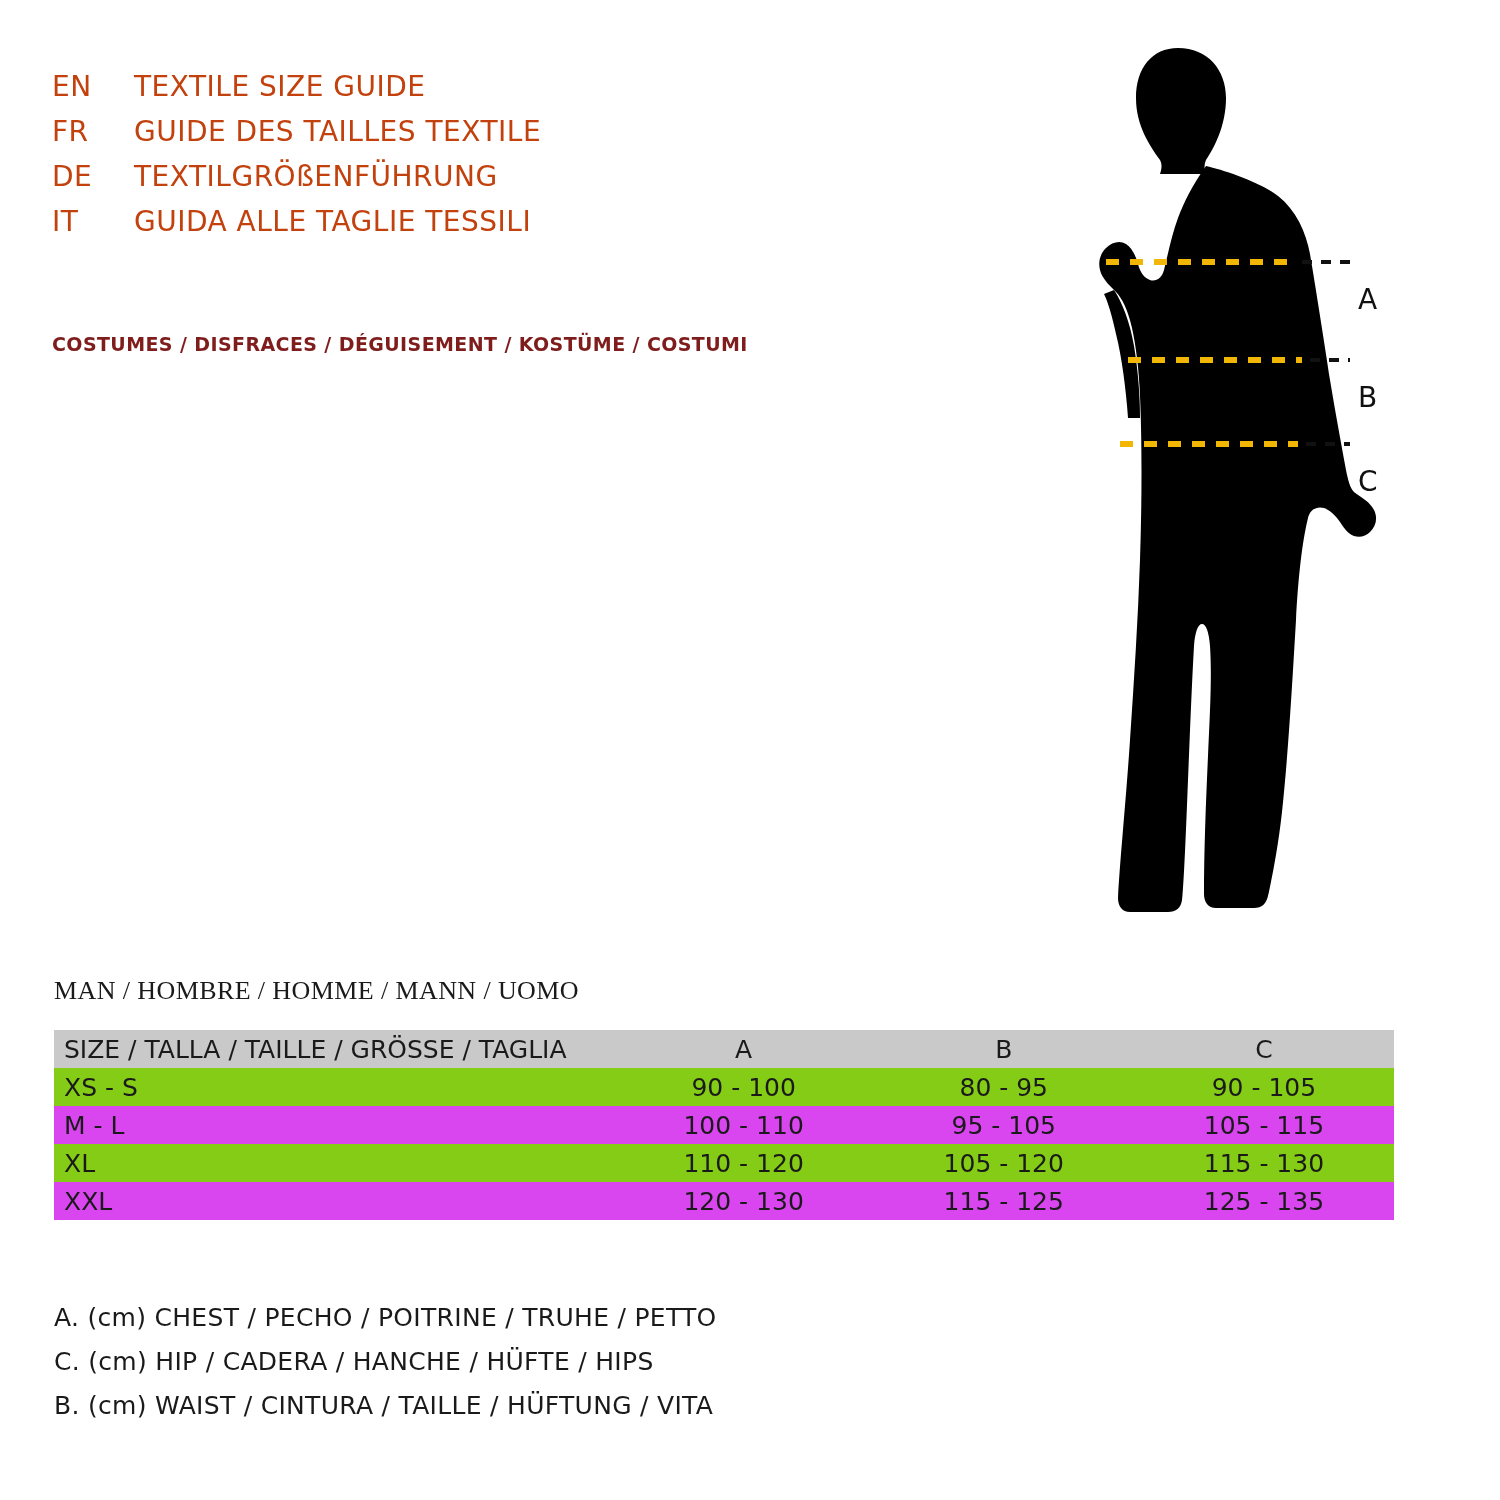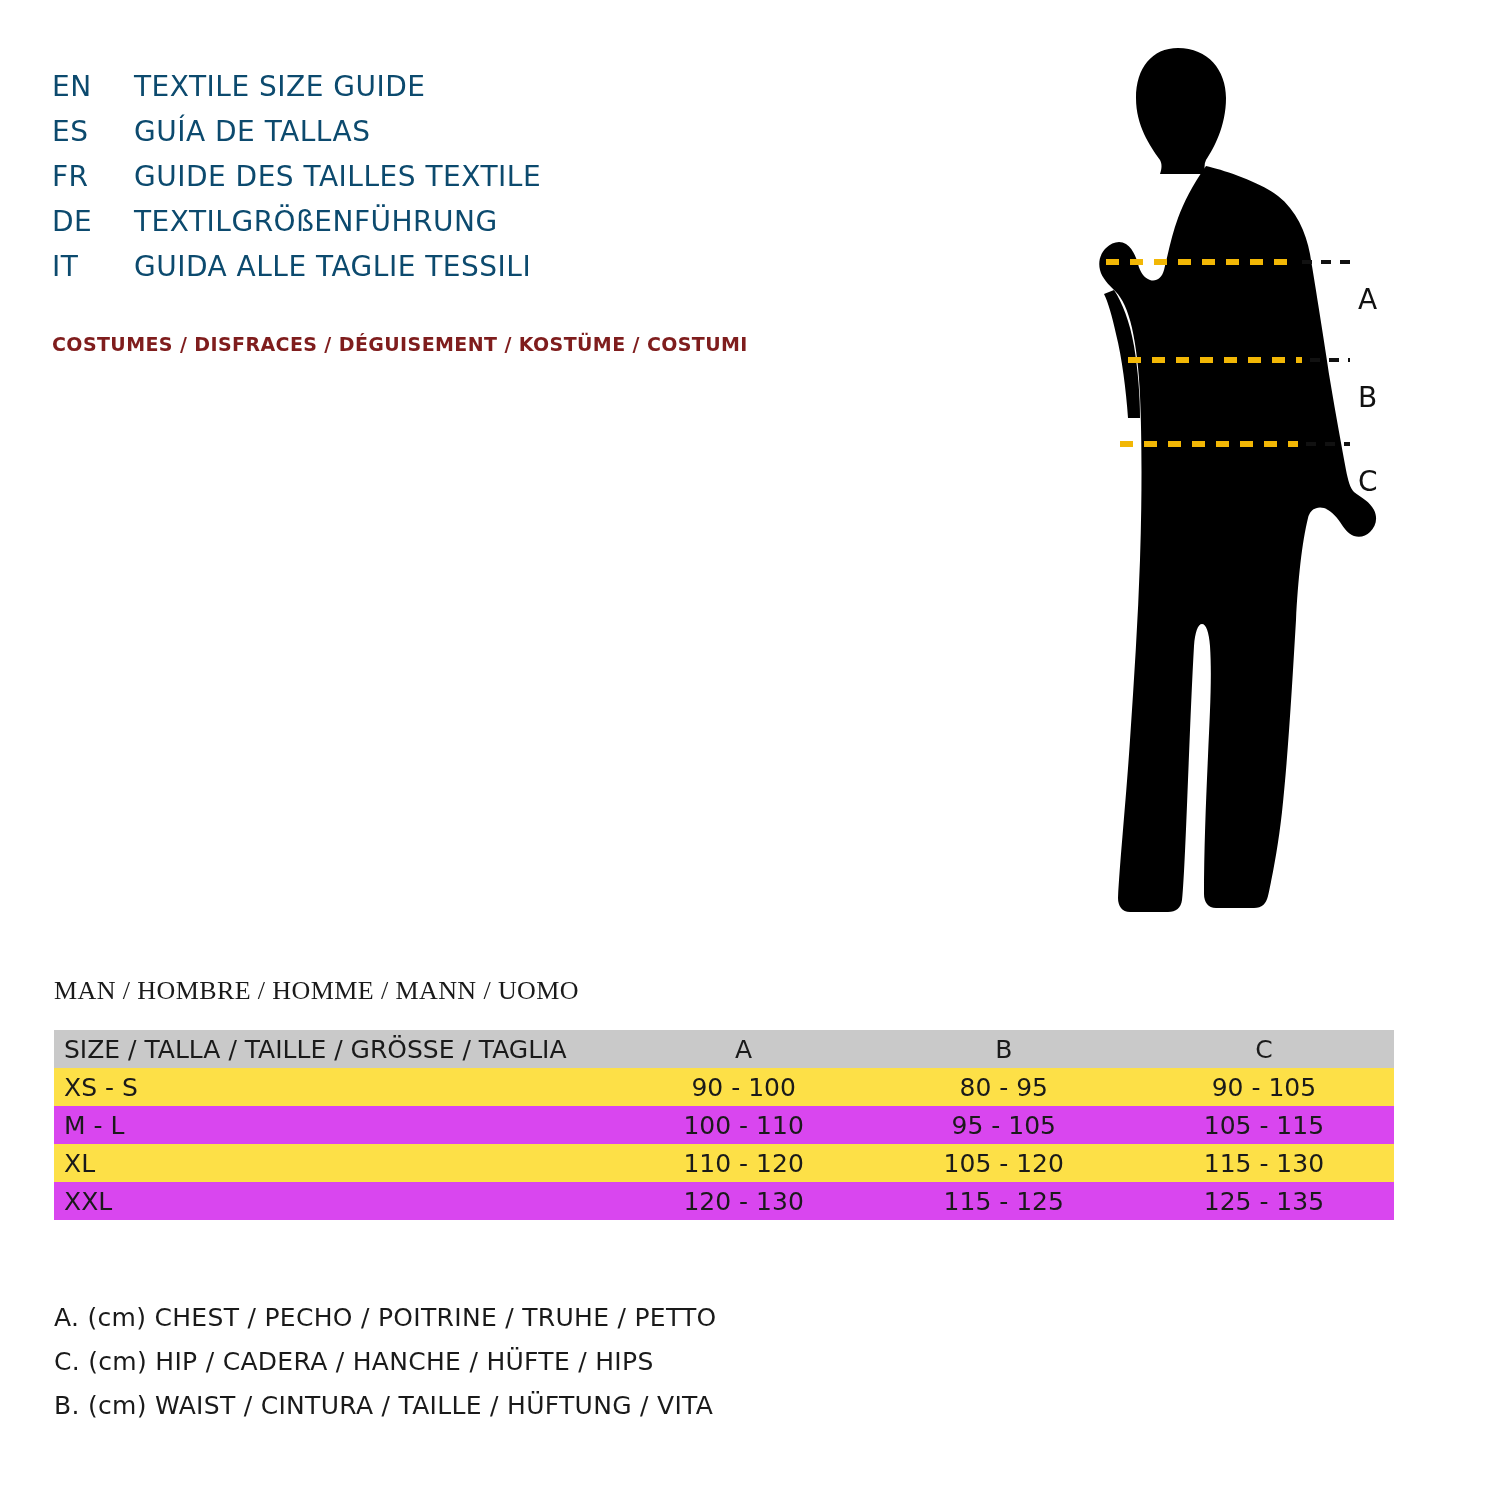--- a/index.html
+++ b/index.html
@@ -22,21 +22,21 @@
     left: 52px;
     top: 70px;
     width: 640px;
   }
   .lang-row {
     display: flex;
     align-items: baseline;
     height: 45px;
     font-size: 28px;
     letter-spacing: 0.5px;
-    color: #0c4a6e;
+    color: #c2410c;
   }
   .lang-code {
     width: 82px;
     flex: 0 0 82px;
   }
   .lang-text {
     flex: 1 1 auto;
   }
 
   .costumes-line {
@@ -107,21 +107,21 @@
     margin-top: 7px;
   }
   table.size-table th.col-m,
   table.size-table td.col-m {
     width: 258px;
   }
   table.size-table thead tr {
     background: #c9c9c9;
   }
   table.size-table tbody tr.odd {
-    background: #fde047;
+    background: #84cc16;
   }
   table.size-table tbody tr.even {
     background: #d946ef;
   }
 
   
   .legend {
     position: absolute;
     left: 54px;
     top: 1296px;
@@ -135,24 +135,20 @@
     white-space: nowrap;
   }
 </style>
 </head>
 <body>
 
 <div class="lang-block">
   <div class="lang-row">
     <span class="lang-code">EN</span>
     <span class="lang-text">TEXTILE SIZE GUIDE</span>
-  </div>
-  <div class="lang-row">
-    <span class="lang-code">ES</span>
-    <span class="lang-text">GUÍA DE TALLAS</span>
   </div>
   <div class="lang-row">
     <span class="lang-code">FR</span>
     <span class="lang-text">GUIDE DES TAILLES TEXTILE</span>
   </div>
   <div class="lang-row">
     <span class="lang-code">DE</span>
     <span class="lang-text">TEXTILGRÖßENFÜHRUNG</span>
   </div>
   <div class="lang-row">

